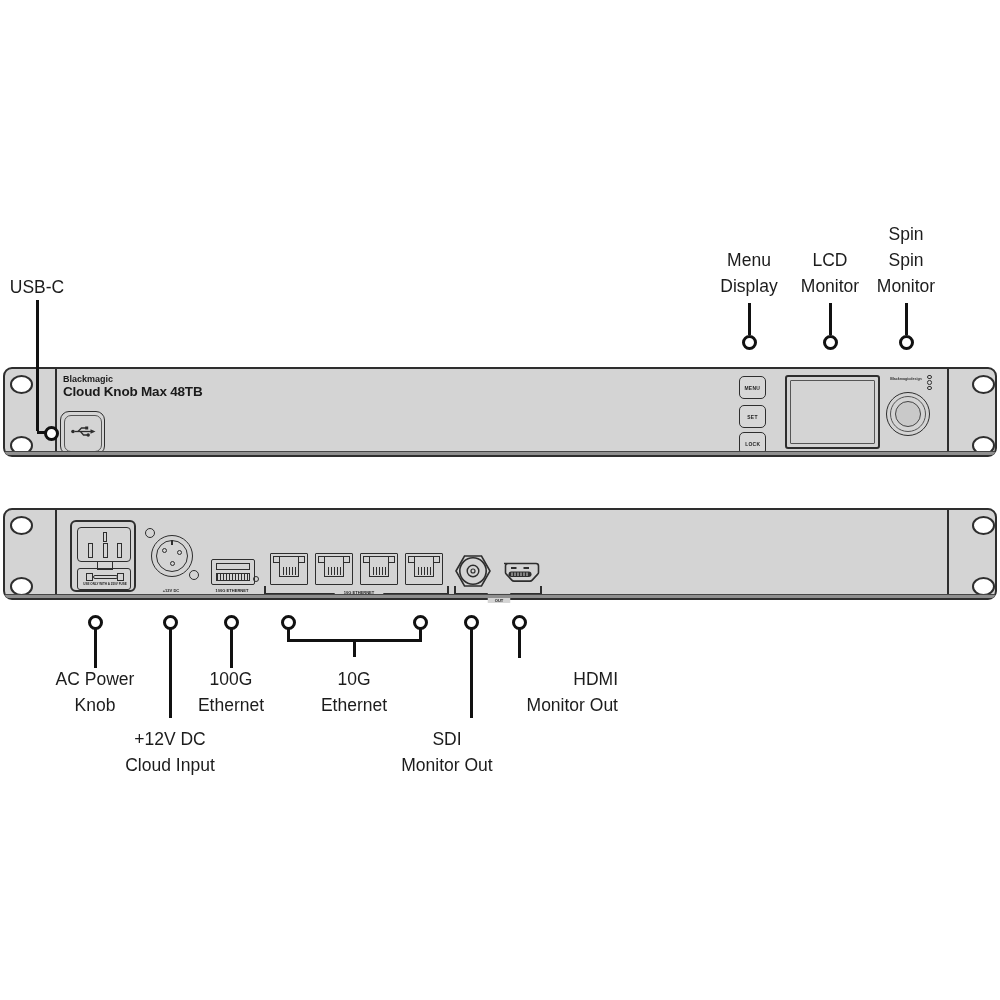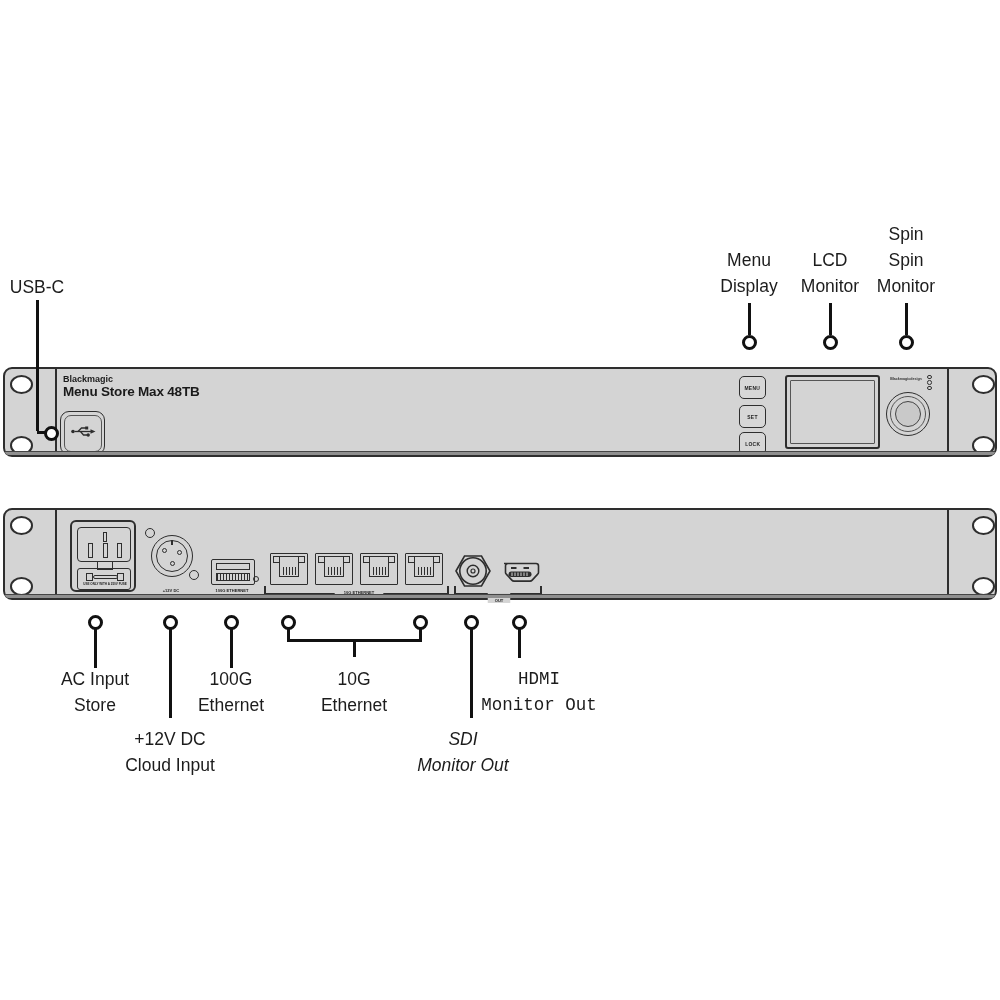--- a/index.html
+++ b/index.html
@@ -52,21 +52,21 @@
 
   <div class="panel" style="top:367px; height:90px;">
     <div class="hole" style="left:4.5px; top:5.5px;"></div>
     <div class="hole" style="left:4.5px; top:66.5px;"></div>
     <div class="hole" style="left:966.5px; top:5.5px;"></div>
     <div class="hole" style="left:966.5px; top:66.5px;"></div>
     <div class="divider" style="left:50px;"></div>
     <div class="divider" style="left:942px;"></div>
 
     <div style="position:absolute; left:58px; top:5px; font-size:9px; font-weight:bold; color:#1a1a1a;">Blackmagic</div>
-    <div style="position:absolute; left:58px; top:15px; font-size:13.5px; font-weight:bold; color:#1a1a1a; letter-spacing:-0.2px;">Menu Store Max 48TB</div>
+    <div style="position:absolute; left:58px; top:15px; font-size:13.5px; font-weight:bold; color:#1a1a1a; letter-spacing:-0.2px;">Cloud Knob Max 48TB</div>
 
     <div class="o" style="left:55px; top:42px; width:45px; height:44px; border-radius:9px; border-width:1.6px; display:flex; align-items:center; justify-content:center;">
       <div style="position:absolute; left:2.5px; top:2.5px; right:2.5px; bottom:2.5px; border:1px solid #555; border-radius:7px;"></div>
       <span>
         <svg width="26" height="15" viewBox="0 0 26 15">
           <circle cx="3" cy="7.5" r="1.8" fill="#2e2e2e"></circle>
           <line x1="4.8" y1="7.5" x2="21" y2="7.5" stroke="#2e2e2e" stroke-width="1.3"></line>
           <polygon points="20.5,5.2 25.5,7.5 20.5,9.8" fill="#2e2e2e"></polygon>
           <path d="M8,7.5 L11.5,4 h4.5" fill="none" stroke="#2e2e2e" stroke-width="1.3"></path>
           <rect x="15.2" y="2.5" width="3" height="3" fill="#2e2e2e"></rect>
@@ -236,22 +236,22 @@
     <div>Spin</div>
     <div>Spin</div>
     <div>Monitor</div>
   </div>
   <div class="stem" style="left:904.5px; top:303px; height:32px;"></div>
   <div class="ccircle" style="left:898.5px; top:334.5px;"></div>
 
   <div class="ccircle" style="left:87.5px; top:614.5px;"></div>
   <div class="stem" style="left:93.5px; top:629px; height:39px;"></div>
   <div class="clabel" style="left:35px; top:666px;">
-    <div>AC Input</div>
-    <div>Store</div>
+    <div>AC Power</div>
+    <div>Knob</div>
   </div>
 
   <div class="ccircle" style="left:162.5px; top:614.5px;"></div>
   <div class="stem" style="left:168.5px; top:629px; height:89px;"></div>
   <div class="clabel" style="left:110px; top:726px;">
     <div>+12V DC</div>
     <div>Cloud Input</div>
   </div>
 
   <div class="ccircle" style="left:223.5px; top:614.5px;"></div>
@@ -267,25 +267,25 @@
   <div class="stem" style="left:418.5px; top:629px; height:13px;"></div>
   <div class="hbar" style="left:286.5px; top:639px; width:135px;"></div>
   <div class="stem" style="left:352.5px; top:639px; height:18px;"></div>
   <div class="clabel" style="left:294px; top:666px;">
     <div>10G</div>
     <div>Ethernet</div>
   </div>
 
   <div class="ccircle" style="left:463.5px; top:614.5px;"></div>
   <div class="stem" style="left:469.5px; top:629px; height:89px;"></div>
-  <div class="clabel" style="left:403px; top:726px;font-style:italic;">
+  <div class="clabel" style="left:387px; top:726px;">
     <div>SDI</div>
     <div>Monitor Out</div>
   </div>
 
   <div class="ccircle" style="left:511.5px; top:614.5px;"></div>
   <div class="stem" style="left:517.5px; top:629px; height:29px;"></div>
-  <div class="clabel" style="left:479px; top:666px; text-align:center;font-family:Liberation Mono, monospace;">
+  <div class="clabel" style="left:498px; top:666px; text-align:right;">
     <div>HDMI</div>
     <div>Monitor Out</div>
   </div>
 
 </div>
 
 </body></html>

